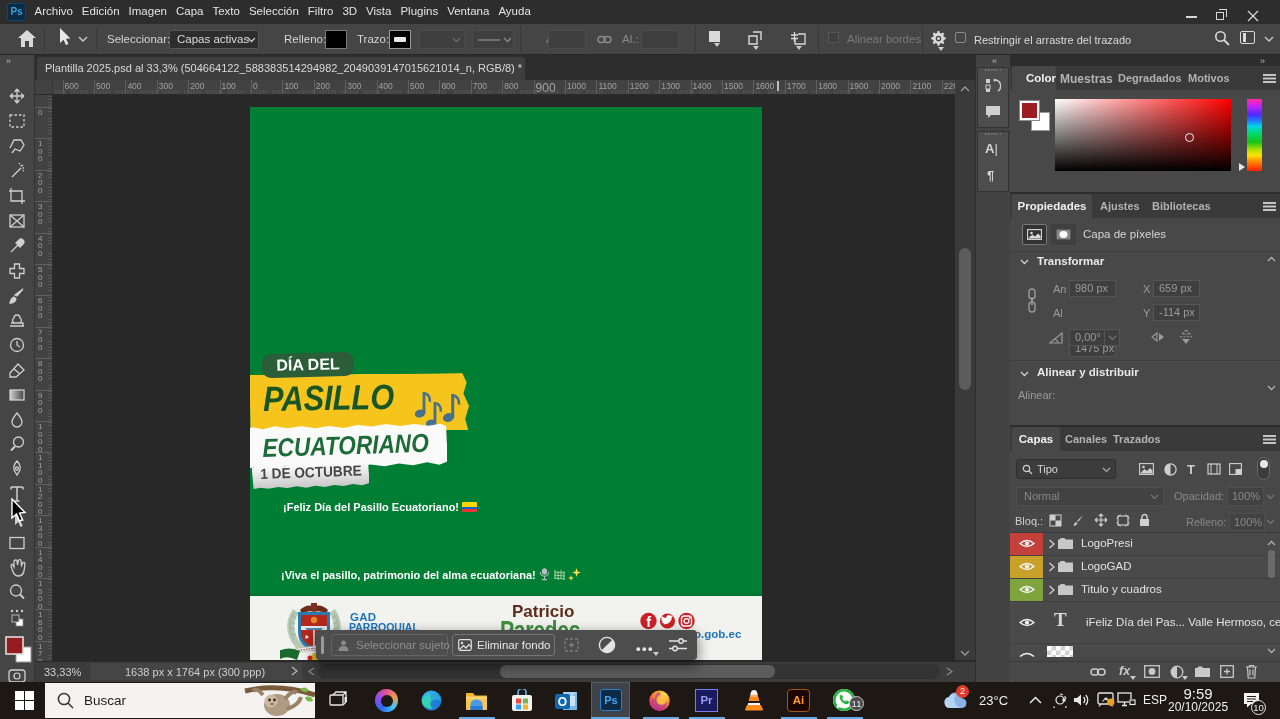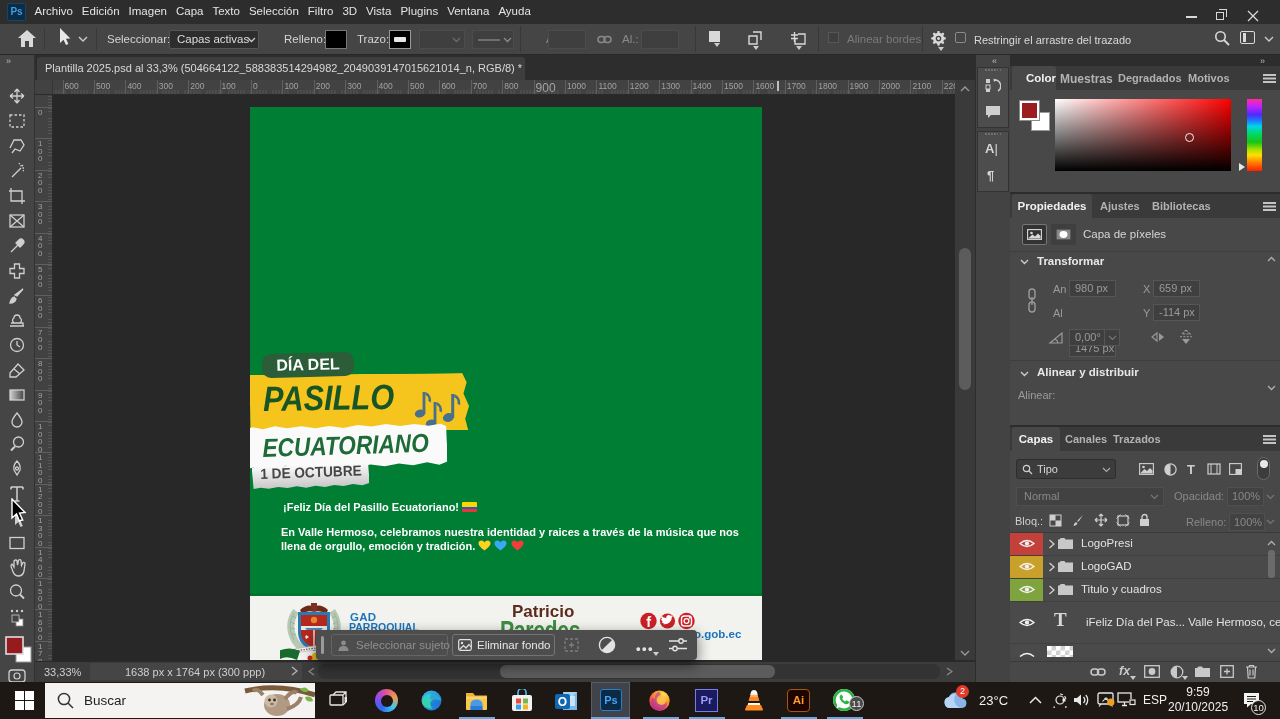--- a/index.html
+++ b/index.html
@@ -371,29 +371,37 @@
       </g>
     </svg>
 
     <div class="abs" style="left:-5px;top:317px;width:202px;height:44px;background:#fafafa;box-shadow:0 2px 4px rgba(0,0,0,.25);transform:rotate(-1.2deg);clip-path:polygon(0 8%,4% 3%,9% 8%,15% 2%,21% 7%,28% 3%,35% 8%,42% 4%,49% 9%,56% 3%,63% 7%,70% 2%,77% 7%,84% 3%,91% 8%,97% 4%,100% 10%,100% 90%,96% 97%,90% 91%,83% 97%,76% 92%,69% 98%,62% 93%,55% 98%,48% 92%,41% 97%,34% 92%,27% 97%,20% 92%,13% 98%,6% 93%,1% 97%);"></div>
     <div class="abs" style="left:12px;top:326px;color:#1d6b36;font-size:26px;font-weight:bold;font-style:italic;transform:rotate(-1.8deg) scaleX(.87);transform-origin:left top;white-space:nowrap;">ECUATORIANO</div>
 
     <div class="abs" style="left:2px;top:356px;width:117px;height:25px;background:linear-gradient(#ffffff,#c6c6c6);box-shadow:0 2px 3px rgba(0,0,0,.3);transform:rotate(-2deg);clip-path:polygon(0 12%,5% 4%,12% 10%,20% 3%,28% 9%,36% 4%,44% 10%,52% 4%,60% 9%,68% 3%,76% 9%,84% 4%,92% 9%,98% 5%,100% 12%,100% 88%,94% 96%,86% 90%,78% 97%,70% 91%,62% 98%,54% 92%,46% 98%,38% 91%,30% 97%,22% 91%,14% 97%,7% 92%,1% 96%);"></div>
     <div class="abs" style="left:10px;top:359px;color:#454545;font-size:14.5px;font-weight:bold;transform:rotate(-2deg) scaleX(.94);transform-origin:left top;white-space:nowrap;">1 DE OCTUBRE</div>
 
     <div class="abs" style="left:33px;top:394px;color:#fff;font-size:11px;font-weight:bold;">¡Feliz Día del Pasillo Ecuatoriano! <span style="display:inline-block;width:15px;height:10px;vertical-align:-1px;background:linear-gradient(#ffd400 0 50%,#1464c8 50% 75%,#e33 75% 100%);border-radius:1px;"></span></div>
-    <div class="abs" style="left:31px;top:419px;width:460px;color:#fff;font-size:11px;font-weight:bold;line-height:13.8px;">En Valle Hermoso, celebramos nuestra identidad y raices a través de la música que nos llena de orgullo, emoción y tradición.
-      <svg width="13" height="11" viewBox="0 0 13 11" style="vertical-align:-1px;">
-            <path d="M6.5 10.5 C2 7 0.5 5 0.5 3.2 C0.5 1.6 1.8 0.5 3.4 0.5 C4.7 0.5 5.9 1.3 6.5 2.4 C7.1 1.3 8.3 0.5 9.6 0.5 C11.2 0.5 12.5 1.6 12.5 3.2 C12.5 5 11 7 6.5 10.5 Z" fill="#ffd21f"></path>
+    <div class="abs" style="left:31px;top:461px;color:#fff;font-size:11px;font-weight:bold;">¡Viva el pasillo, patrimonio del alma ecuatoriana!
+      <svg width="11" height="13" viewBox="0 0 11 13" style="vertical-align:-2px;">
+            <g fill="#b9c0c6">
+              <ellipse cx="5.5" cy="3.5" rx="2.6" ry="3.2"></ellipse>
+              <path d="M1.8 4 a3.7 3.7 0 0 0 7.4 0 l1 .2 a4.7 4.7 0 0 1 -4.2 4.4 l0 2.4 l2 0 l0 1.2 l-5 0 l0 -1.2 l2 0 l0 -2.4 a4.7 4.7 0 0 1 -4.2 -4.4 Z"></path>
+            </g>
           </svg>
-      <svg width="13" height="11" viewBox="0 0 13 11" style="vertical-align:-1px;">
-            <path d="M6.5 10.5 C2 7 0.5 5 0.5 3.2 C0.5 1.6 1.8 0.5 3.4 0.5 C4.7 0.5 5.9 1.3 6.5 2.4 C7.1 1.3 8.3 0.5 9.6 0.5 C11.2 0.5 12.5 1.6 12.5 3.2 C12.5 5 11 7 6.5 10.5 Z" fill="#38a9f5"></path>
+      <svg width="12" height="12" viewBox="0 0 12 12" style="vertical-align:-2px;">
+            <g stroke="#9fd09f" stroke-width="1" fill="none">
+              <path d="M2 1 V10 M5 2 V11 M8 1 V10 M11 2 V11 M1 3 L12 4 M1 6 L12 7 M1 9 L12 10"></path>
+            </g>
           </svg>
-      <svg width="13" height="11" viewBox="0 0 13 11" style="vertical-align:-1px;">
-            <path d="M6.5 10.5 C2 7 0.5 5 0.5 3.2 C0.5 1.6 1.8 0.5 3.4 0.5 C4.7 0.5 5.9 1.3 6.5 2.4 C7.1 1.3 8.3 0.5 9.6 0.5 C11.2 0.5 12.5 1.6 12.5 3.2 C12.5 5 11 7 6.5 10.5 Z" fill="#f23d3d"></path>
+      <svg width="13" height="13" viewBox="0 0 13 13" style="vertical-align:-2px;">
+            <g fill="#ffe14d">
+              <path d="M8.5 0 L9.6 3.4 L13 4.5 L9.6 5.6 L8.5 9 L7.4 5.6 L4 4.5 L7.4 3.4 Z"></path>
+              <path d="M3 7 L3.7 9.3 L6 10 L3.7 10.7 L3 13 L2.3 10.7 L0 10 L2.3 9.3 Z"></path>
+            </g>
           </svg>
     </div>
 
     <div class="abs" style="left:0;top:486px;width:512px;height:67px;background:#f2f2ef;border-top:3px solid #00752f;"></div>
     <svg class="abs" style="left:30px;top:494px;" width="68" height="62" viewBox="0 0 68 62">
 
       <g stroke="#b7c9b4" fill="none">
             <path d="M16 10 q-10 14 -1 30 q3 5 8 8" stroke-width="7"></path>
             <path d="M52 10 q10 14 1 30 q-3 5 -8 8" stroke-width="7"></path>
           </g>
@@ -974,21 +982,21 @@
         <path d="M4 12 l-2 2.5 M13.5 12 l2 2.5 M5.5 9.5 q3 -4.5 6.5 0 M7.5 7 q1.5 -2 3 0" stroke="#e8e8e8" stroke-width="1.2" fill="none"></path>
         <circle cx="13.8" cy="10.2" r="3.6" fill="#f0a020"></circle>
       </svg>
   <svg class="abs" style="left:1117px;top:692px;" width="19" height="15" viewBox="0 0 19 15">
         <rect x="1" y="1" width="13" height="9" stroke="#e8e8e8" stroke-width="1.3" fill="none"></rect>
         <path d="M5 13.5 h5 M7.5 10 v3.5" stroke="#e8e8e8" stroke-width="1.3"></path>
         <rect x="12" y="7" width="7" height="7" fill="#1d1813"></rect>
         <rect x="13" y="8" width="5" height="4.5" stroke="#e8e8e8" stroke-width="1.2" fill="none"></rect>
       </svg>
   <div class="abs" style="left:1143px;top:693px;color:#f0f0f0;font-size:12px;">ESP</div>
-  <div class="abs" style="left:1168px;top:685px;width:60px;color:#f0f0f0;font-size:12px;text-align:center;">9:59</div>
+  <div class="abs" style="left:1168px;top:685px;width:60px;color:#f0f0f0;font-size:15px;text-align:center;">9:59</div>
   <div class="abs" style="left:1168px;top:700px;width:60px;color:#f0f0f0;font-size:12px;text-align:center;">20/10/2025</div>
   <svg class="abs" style="left:1243px;top:692px;" width="17" height="16" viewBox="0 0 17 16">
         <path d="M1 1 h15 v11 h-8 l-4 3.5 v-3.5 h-3 Z" fill="#f4f4f4"></path>
         <path d="M4 4.5 h9 M4 7 h9 M4 9.5 h6" stroke="#1d1813" stroke-width="1.2"></path>
       </svg>
   <div class="abs" style="left:1251px;top:700px;width:15px;height:15px;background:#1d1813;border:1px solid #e8e8e8;border-radius:50%;color:#f0f0f0;font-size:9.5px;text-align:center;line-height:13px;">10</div>
 </div>
 
 <svg class="abs" style="left:10px;top:498px;" width="18" height="26" viewBox="0 0 18 26">
   <path d="M2 1 L2 20 L6.5 16 L9.5 23 L12.5 21.6 L9.5 15 L15 14.5 Z" fill="#000" stroke="#fff" stroke-width="1.4"></path>

